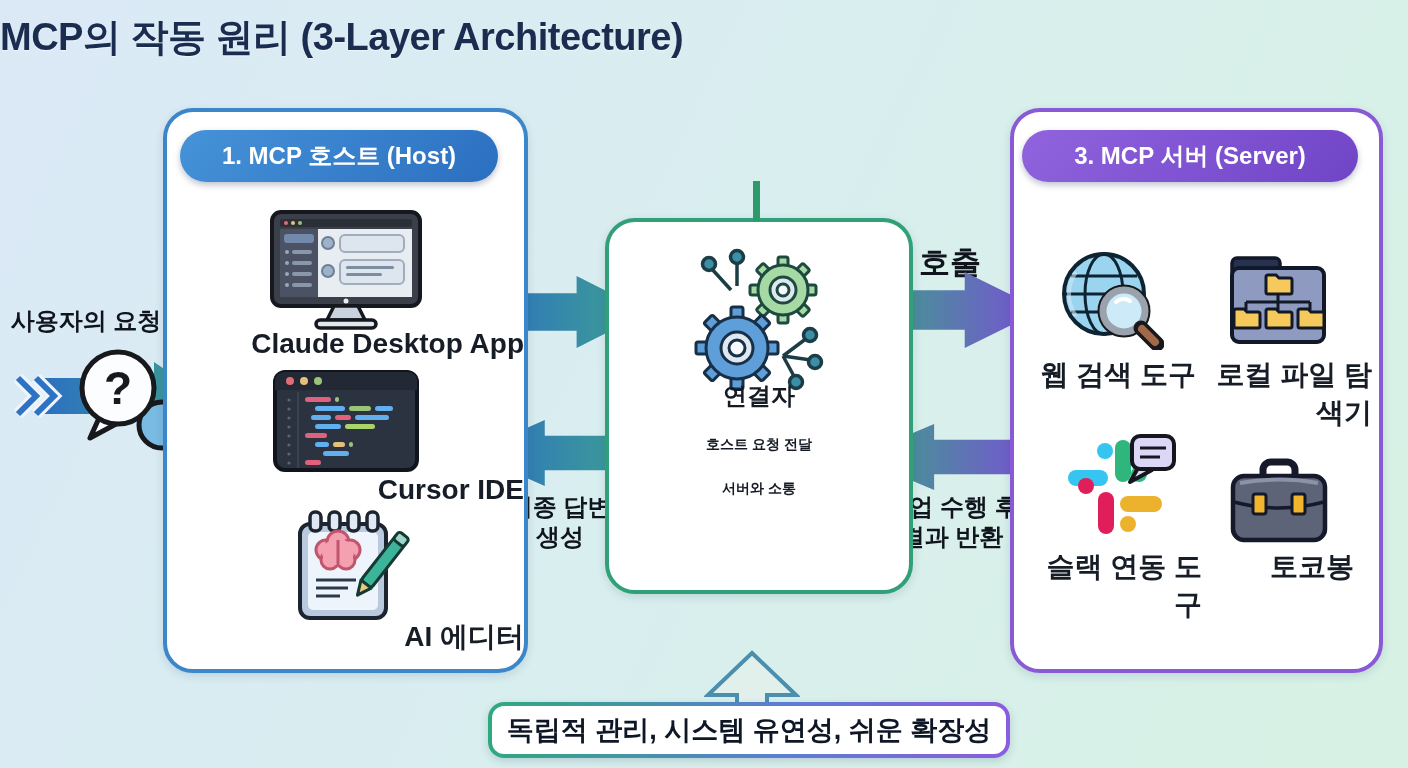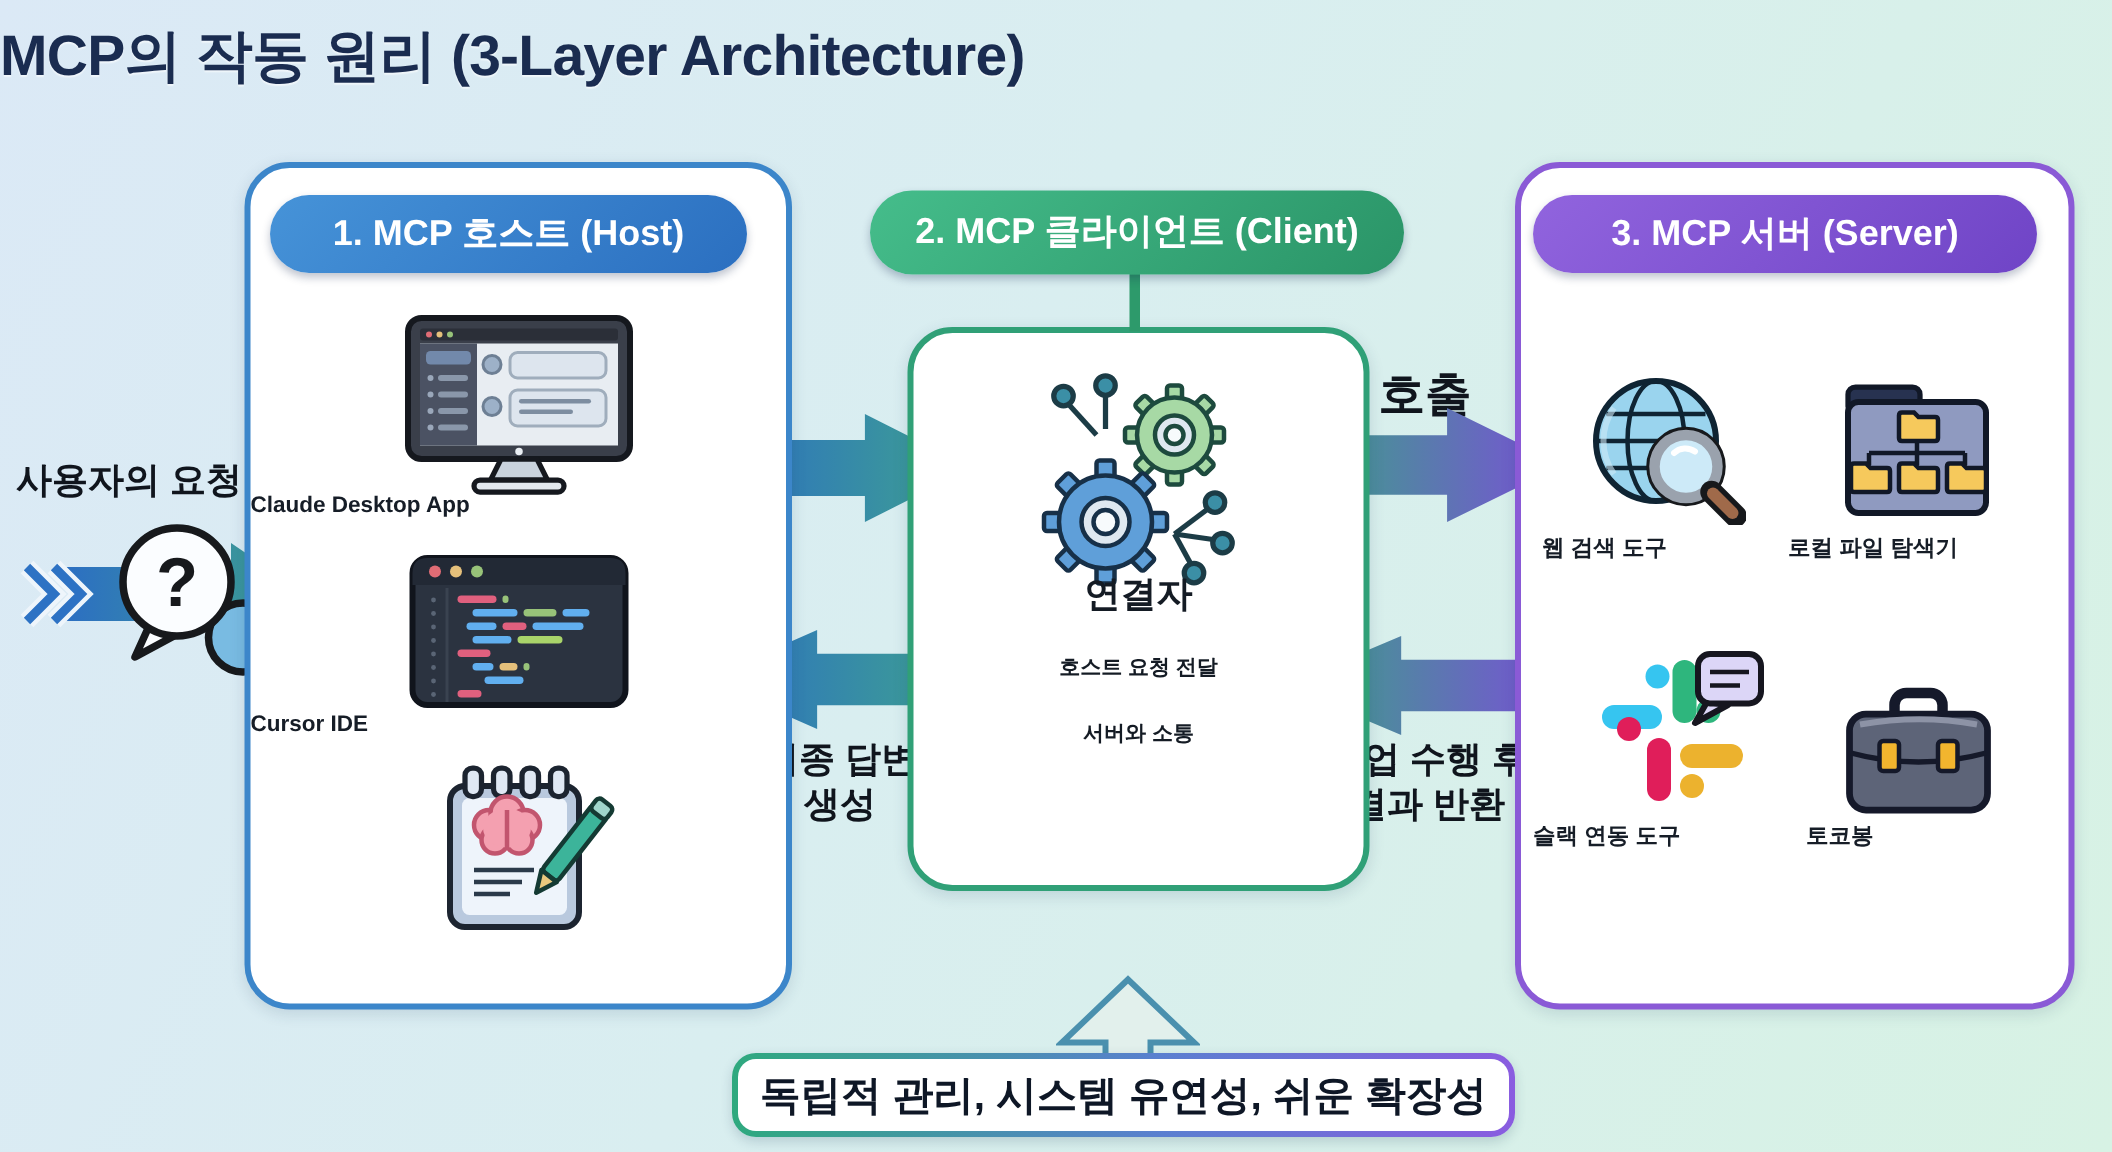--- a/index.html
+++ b/index.html
@@ -17,21 +17,21 @@
   .pill{position:absolute;height:52px;border-radius:27px;color:#ffffff;
     font-size:24px;font-weight:800;text-align:center;line-height:52px;
     box-shadow:0 3px 6px rgba(20,40,80,.28);white-space:nowrap;z-index:5;}
   .pill.host{left:180px;top:130px;width:318px;
     background:linear-gradient(135deg,#4693d8 0%,#2b6fc0 100%);}
   .pill.client{left:580px;top:127px;width:356px;height:56px;line-height:56px;border-radius:28px;
     background:linear-gradient(135deg,#45bd8b 0%,#2a9467 100%);}
   .pill.server{left:1022px;top:130px;width:336px;
     background:linear-gradient(135deg,#9164de 0%,#6f44c6 100%);}
   .connector-v{position:absolute;left:753px;top:181px;width:7px;height:40px;background:#2d9a6b;z-index:1;}
-  .item-label{position:absolute;text-align:left;font-weight:700;color:#161d27;font-size:15px;}
+  .item-label{position:absolute;text-align:right;font-weight:700;color:#161d27;font-size:28px;}
   .client-text{position:absolute;width:100%;text-align:center;font-weight:700;color:#141b24;font-size:14px;}
   .arrow-right{position:absolute;
     clip-path:polygon(0 24%,58% 24%,58% 0%,100% 50%,58% 100%,58% 76%,0 76%,11% 50%);}
   .arrow-left{position:absolute;
     clip-path:polygon(100% 24%,42% 24%,42% 0%,0% 50%,42% 100%,42% 76%,100% 76%,89% 50%);}
   .grad-bg{background:linear-gradient(90deg,#2c6fc2 0%,#3fa390 100%);}
   .grad-gp{background:linear-gradient(90deg,#38a782 0%,#7a4fd8 100%);}
   .arrow-caption{position:absolute;text-align:center;font-weight:700;color:#10151d;
     font-size:31px;line-height:30px;}
   .footer-wrap{position:absolute;left:488px;top:702px;width:522px;height:56px;
@@ -184,24 +184,24 @@
         <line x1="34" y1="70" x2="74" y2="70" stroke="#2b3a4a" stroke-width="3"></line>
         <line x1="34" y1="78" x2="66" y2="78" stroke="#2b3a4a" stroke-width="3"></line>
         <line x1="34" y1="86" x2="58" y2="86" stroke="#2b3a4a" stroke-width="3"></line>
         <g transform="rotate(38 96 58)">
           <rect x="90" y="22" width="13" height="56" rx="3" fill="#3cb49a" stroke="#143a33" stroke-width="3"></rect>
           <rect x="90" y="16" width="13" height="10" rx="3" fill="#9fd6cb" stroke="#143a33" stroke-width="3"></rect>
           <polygon points="90,78 103,78 96.5,92" fill="#e9c97e" stroke="#143a33" stroke-width="3" stroke-linejoin="round"></polygon>
         </g>
       </svg>
     </div>
+    <div class="item-label" style="left:0;top:506px;width:100%;">AI 에디터</div>
   </div>
 
   <div class="connector-v"></div>
-  <div class="pill client">2. MCP 클라이언트 (Client)</div>
   <div class="box client">
     <div class="icon-abs centered" style="top:26px;">
       <svg width="136" height="146" viewBox="0 0 136 146">
         <g stroke="#1c3c46" stroke-width="3.5">
           <line x1="20" y1="20" x2="40" y2="42"></line>
             <line x1="46" y1="14" x2="46" y2="38"></line>
           <circle cx="18" cy="16" r="6.5" fill="#3b8fa6"></circle>
             <circle cx="46" cy="9" r="6.5" fill="#3b8fa6"></circle>
           <line x1="92" y1="108" x2="116" y2="90"></line>
             <line x1="92" y1="108" x2="120" y2="112"></line>

